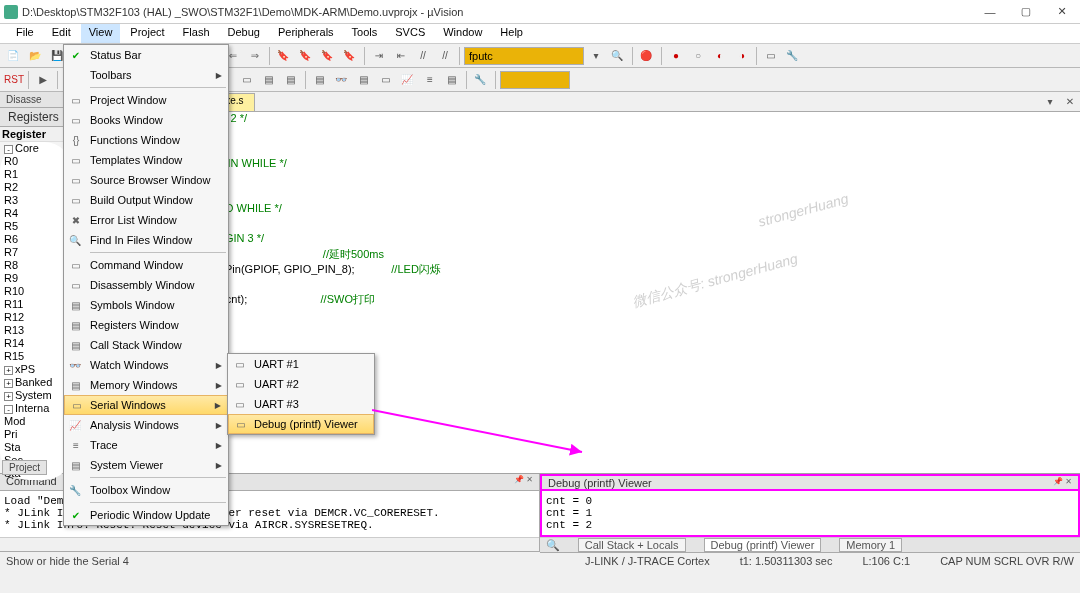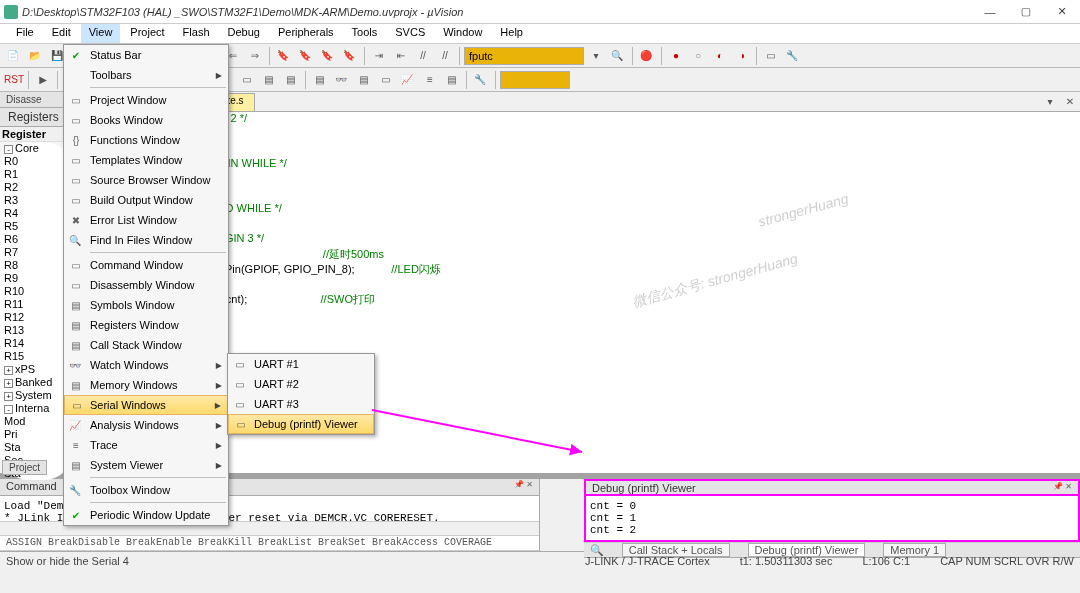--- a/index.html
+++ b/index.html
@@ -1,19 +1,19 @@
 <!DOCTYPE html>
 <html><head>
 <meta charset="utf-8">
 <style>
 * { box-sizing: border-box; margin: 0; padding: 0; font-family: "Segoe UI", Tahoma, sans-serif; font-size: 11px; }
 body { width: 1080px; height: 593px; background: #f0f0f0; overflow: hidden; position: relative; }
 .titlebar { height: 24px; background: #fff; border-bottom: 1px solid #ccc; display: flex; align-items: center; padding-left: 4px; color:#333;}
 .titlebar-icon { width:14px; height:14px; background:#4a8; margin-right:4px; border-radius:2px; }
-.titlebar-title { flex:1;font-style:italic; }
+.titlebar-title { flex:1; }
 .winctrl { display:flex; }
 .winbtn { width:36px; height:24px; display:flex; align-items:center; justify-content:center; color:#444;}
 .menubar { height: 20px; background:#fff; border-bottom:1px solid #ccc; display:flex; padding-left:8px; gap:2px;}
 .menuitem { padding: 2px 8px; cursor:default;}
 .menuitem.active { background:#cde6ff; }
 .toolbar { height:24px; background:#f0f0f0; border-bottom:1px solid #b8b8b8; display:flex; align-items:center; padding-left:4px; gap:2px;}
 .tbtn { width:20px; height:20px; border:1px solid transparent; display:flex; align-items:center; justify-content:center; font-size:10px; color:#555; border-radius:2px;}
 .tbsep{ width:1px; height:18px; background:#b8b8b8; margin:0 2px; }
 .dropfield { height:18px; min-width:120px; background:#eab308; border:1px solid #abadb3; font-size:11px; padding:0 4px; display:flex; align-items:center; }
 .dropfield.small{min-width:70px;}
@@ -33,21 +33,21 @@
 .filetab.active{background:#fff;}
 .code{flex:1; display:flex; font-family:'Courier New',monospace; font-size:12px; white-space:pre; overflow:hidden; position:relative;}
 .gutter{background:#f0f0f0; color:#888; text-align:right; padding:0 6px; border-right:1px solid #ccc;}
 .gutter div{height:15px;}
 .fold{width:14px; background:#fff; border-right:1px solid #eee;}
 .fold div{height:15px; text-align:center;color:#888;font-size:9px;line-height:14px;}
 .codelines{flex:1; padding-left:6px;}
 .codelines div{height:15px;}
 .c-green{color:#008000;}.c-blue{color:#0000ff;}.c-teal{color:#008080;}.c-text{color:#000;}
 .watermark{position:absolute; right:230px; top:90px; color:#d0d0d0; font-size:14px; transform:rotate(-15deg); pointer-events:none;font-style:italic;}
-.lower{display:flex; height:78px; border-top:6px solid #a3a3a3;gap:44px;}
+.lower{display:flex; height:78px; border-top:1px solid #a3a3a3;}
 .cmdpane{width:540px; border-right:1px solid #aaa; display:flex; flex-direction:column;}
 .cmdheader,.dbgheader{height:17px; background:#e4e4e4; border-bottom:1px solid #aaa; font-size:10px; padding:1px 6px; display:flex; justify-content:space-between;color:#333;}
 .dbgheader{border:2px solid magenta; border-bottom:2px solid magenta;}
 .cmdtext{flex:1; background:#fff; padding:4px; font-family:'Courier New',monospace; font-size:11px; white-space:pre; overflow:hidden;color:#000;}
 .dbgtext{flex:1; background:#fff; padding:4px; font-family:'Courier New',monospace; font-size:11px; white-space:pre; color:#000; border-left:2px solid magenta; border-right:2px solid magenta; border-bottom:2px solid magenta;}
 .dbgpane{flex:1; display:flex; flex-direction:column;}
 .scrollh{height:14px; background:#f0f0f0; border-top:1px solid #ccc;}
 .assignbar{height:16px; background:#fff; border-top:1px solid #ccc; border-bottom:1px solid #ccc; font-family:'Courier New',monospace; font-size:10px; padding:1px 6px;color:#555; white-space:nowrap; overflow:hidden;}
 .footerbar{height:17px; background:#e4e4e4; display:flex; align-items:center; font-size:10px; padding:0 6px; gap:18px;color:#555; border-bottom:1px solid #aaa;}
 .foottab{background:#f4f4f4;border:1px solid #aaa;padding:0 6px;}
@@ -225,21 +225,20 @@
   <div class="cmdpane">
     <div class="cmdheader">
         <span>Command</span>
         <span class="pinx">📌 ✕</span>
       </div>
     <div class="cmdtext">Load "Demo\\Demo.axf"
 * JLink Info: Reset: Halt core after reset via DEMCR.VC_CORERESET.
 * JLink Info: Reset: Reset device via AIRCR.SYSRESETREQ.
 </div>
     <div class="scrollh"></div>
-    <div class="assignbar">ASSIGN BreakDisable BreakEnable BreakKill BreakList BreakSet BreakAccess COVERAGE</div>
   </div>
   <div class="dbgpane">
     <div class="dbgheader">
         <span>Debug (printf) Viewer</span>
         <span class="pinx">📌 ✕</span>
       </div>
     <div class="dbgtext">cnt = 0
 cnt = 1
 cnt = 2
 </div>

